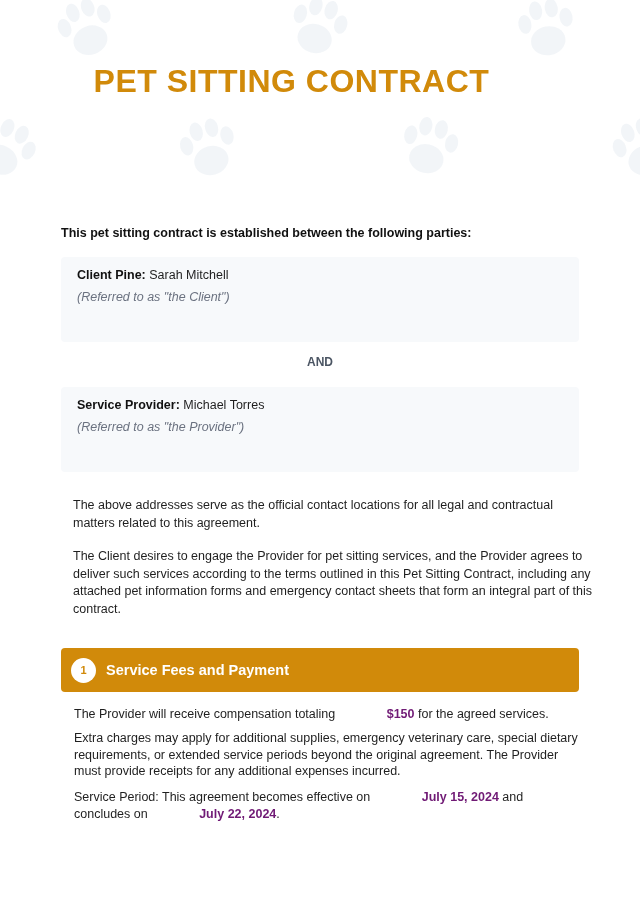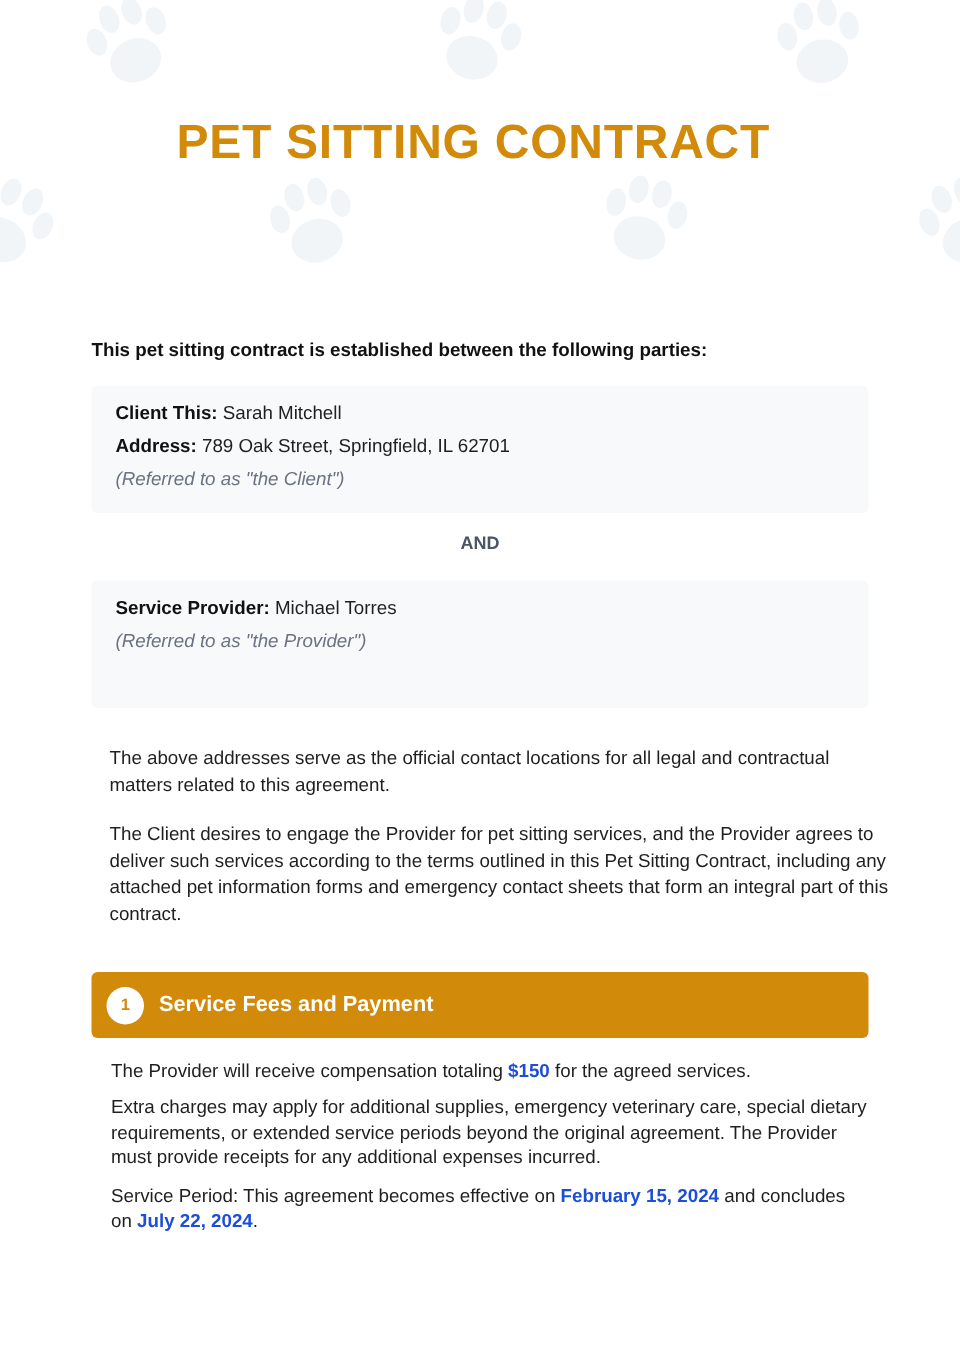--- a/index.html
+++ b/index.html
@@ -9,24 +9,23 @@
     font-family: "Liberation Sans", "DejaVu Sans", sans-serif;
     color: #1a1a1a;
   }
   .paws { position: absolute; left: 0; top: 0; width: 640px; height: 200px; z-index: 0; pointer-events: none; }
   .paw { position: absolute; width: 72px; height: 72px; }
   .paw svg { width: 100%; height: 100%; }
   .paw ellipse { fill: #eef2f6; opacity: 0.75; }
 
   .content { position: relative; z-index: 1; }
   .title {
-    position: absolute; left: 0; top: 76px; width: 583px; text-align: center;
+    position: absolute; left: 0; top: 63px; width: 583px; text-align: center;
     font-size: 32px; font-weight: bold; color: #d18a0a; letter-spacing: 0.5px;
     margin: 0;
-    padding-left: 24px;
   }
   .intro {
     position: absolute; left: 61px; top: 226px; font-size: 12.5px; font-weight: bold; color: #111;
   }
   .party-box {
     position: absolute; left: 61px; width: 518px; background: #f7f9fb; border-radius: 4px;
     padding: 11px 16px 0 16px; box-sizing: border-box;
   }
   .party-box.client { top: 257px; height: 85px; }
   .party-box.provider { top: 387px; height: 85px; }
@@ -52,21 +51,21 @@
     width: 25px; height: 25px; border-radius: 50%; background: #ffffff; color: #d18a0a;
     font-size: 11px; font-weight: bold; display: flex; align-items: center; justify-content: center;
   }
   .section-title { color: #ffffff; font-size: 14.5px; font-weight: bold; margin-left: 10px; text-align: center; }
 
   .section-body { position: absolute; left: 74px; width: 505px; font-size: 12.5px; line-height: 16.5px; color: #1f1f1f; }
   .section-body p { margin: 0; position: absolute; left: 0; width: 505px; }
   .sb1 { top: 706px; }
   .sb2 { top: 730px; }
   .sb3 { top: 789px; }
-  .section-body b { font-weight: bold; color: #1d4ed8; }
+  .section-body b { font-weight: bold; color: #701a75; margin-left: 48px; }
 </style>
 </head>
 <body>
 
 <div class="paws">
   <div class="paw" style="left:50px; top:-8px; transform:rotate(-20deg);">
     <svg viewBox="0 0 100 100">
         <ellipse cx="50" cy="68" rx="24" ry="20"></ellipse>
         <ellipse cx="22" cy="40" rx="9" ry="13"></ellipse>
         <ellipse cx="40" cy="24" rx="9" ry="13"></ellipse>
@@ -130,26 +129,22 @@
   </div>
 </div>
 
 <div class="content">
   <h1 class="title">PET SITTING CONTRACT</h1>
 
   <div class="intro">This pet sitting contract is established between the following parties:</div>
 
   <div class="party-box client">
     <div class="party-line">
-      <b>Client This:</b>
+      <b>Client Pine:</b>
       <span>Sarah Mitchell</span>
-    </div>
-    <div class="party-line">
-      <b>Address:</b>
-      <span>789 Oak Street, Springfield, IL 62701</span>
     </div>
     <div class="party-ref">(Referred to as "the Client")</div>
   </div>
 
   <div class="and">AND</div>
 
   <div class="party-box provider">
     <div class="party-line">
       <b>Service Provider:</b>
       <span>Michael Torres</span>
@@ -161,15 +156,15 @@
   <p class="para p2">The Client desires to engage the Provider for pet sitting services, and the Provider agrees to deliver such services according to the terms outlined in this Pet Sitting Contract, including any attached pet information forms and emergency contact sheets that form an integral part of this contract.</p>
 
   <div class="section-header">
     <div class="badge">1</div>
     <div class="section-title">Service Fees and Payment</div>
   </div>
 
   <div class="section-body">
     <p class="sb1"><span>The Provider will receive compensation totaling </span><b>$150</b><span> for the agreed services.</span></p>
     <p class="sb2">Extra charges may apply for additional supplies, emergency veterinary care, special dietary requirements, or extended service periods beyond the original agreement. The Provider must provide receipts for any additional expenses incurred.</p>
-    <p class="sb3"><span>Service Period: This agreement becomes effective on </span><b>February 15, 2024</b><span> and concludes on </span><b>July 22, 2024</b><span>.</span></p>
+    <p class="sb3"><span>Service Period: This agreement becomes effective on </span><b>July 15, 2024</b><span> and concludes on </span><b>July 22, 2024</b><span>.</span></p>
   </div>
 </div>
 
 </body></html>

